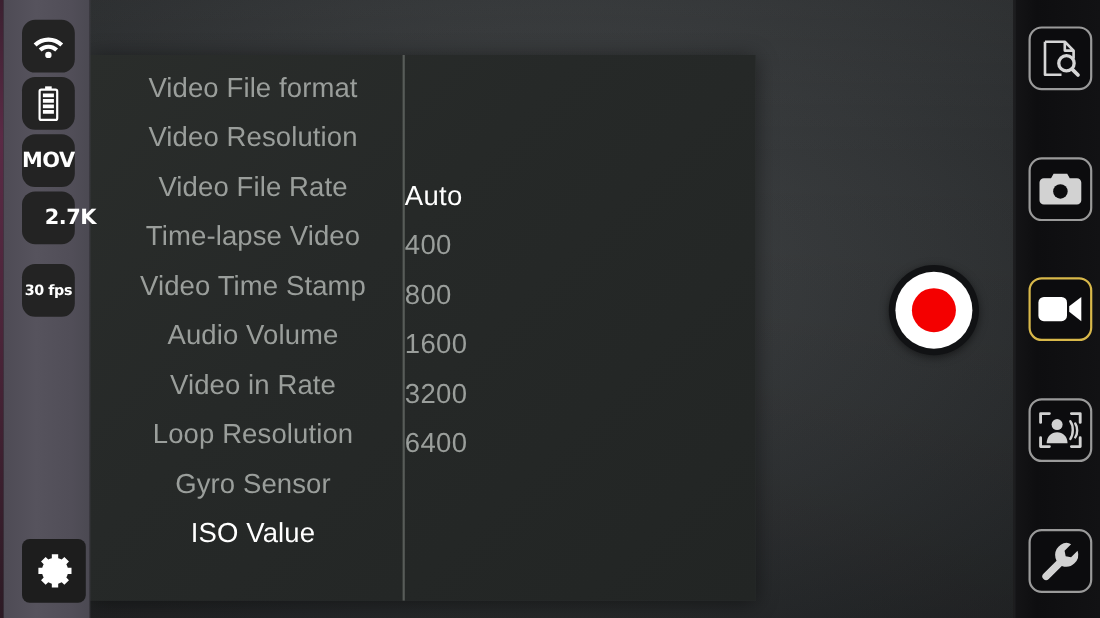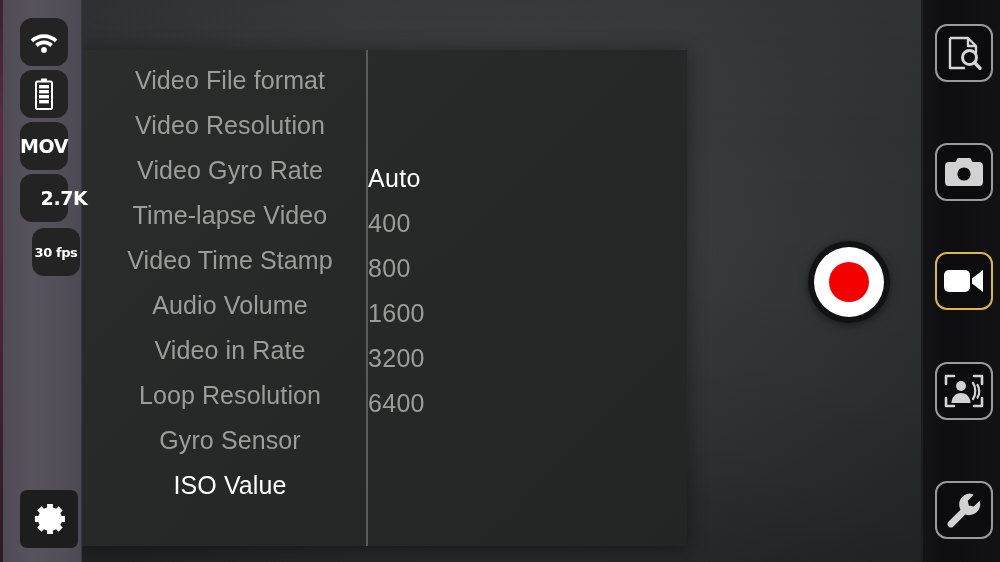--- a/index.html
+++ b/index.html
@@ -58,21 +58,21 @@
     white-space: nowrap;
   }
   .bt-mov  { font-size: 19px; }
   .bt-res  { font-size: 19px; }
   .bt-fps  { font-size: 13px; }
 
   #badge-wifi    { top: 18px; }
   #badge-battery { top: 70px; }
   #badge-format  { top: 122px; }
   #badge-res     { top: 174px; padding-left: 40px; }
-  #badge-fps     { top: 228px; margin-left: 12px; }
+  #badge-fps     { top: 240px; }
 
   #settings-gear-btn {
     position: absolute; left: 17px; top: 490px;
     width: 58px; height: 58px;
     background: #1d1d1d;
     border-radius: 7px;
     display: flex; align-items: center; justify-content: center;
     cursor: pointer;
   }
 
@@ -225,21 +225,21 @@
   <div id="settings-overlay">
 
     <div id="menu-pane">
       <div class="menu-item">
         <span>Video File format</span>
       </div>
       <div class="menu-item">
         <span>Video Resolution</span>
       </div>
       <div class="menu-item">
-        <span>Video Gyro Rate</span>
+        <span>Video File Rate</span>
       </div>
       <div class="menu-item">
         <span>Time-lapse Video</span>
       </div>
       <div class="menu-item">
         <span>Video Time Stamp</span>
       </div>
       <div class="menu-item">
         <span>Audio Volume</span>
       </div>

